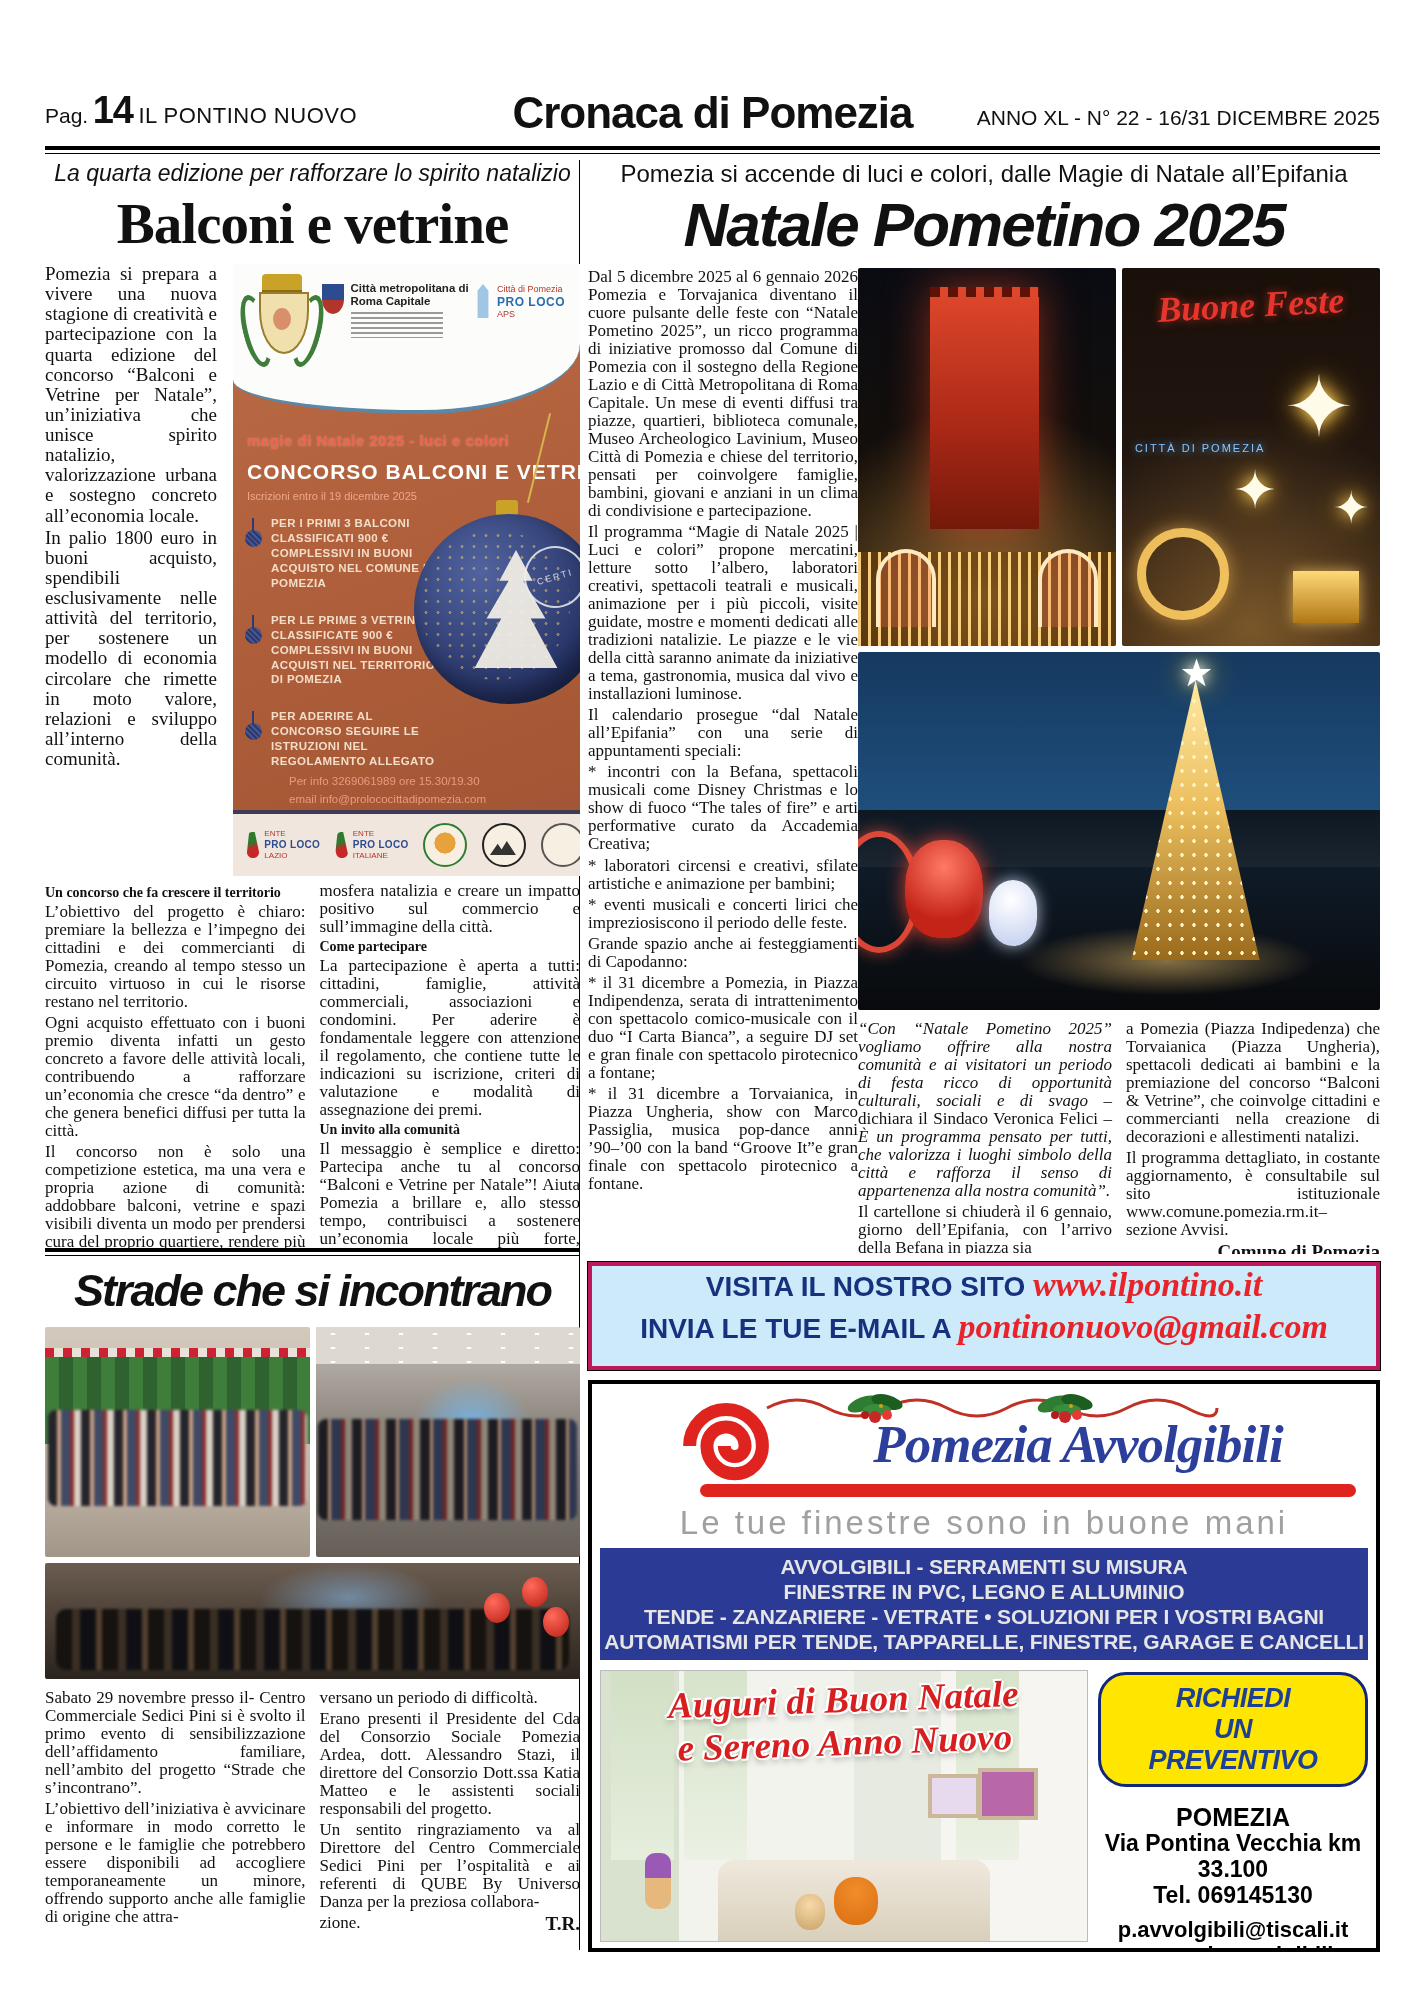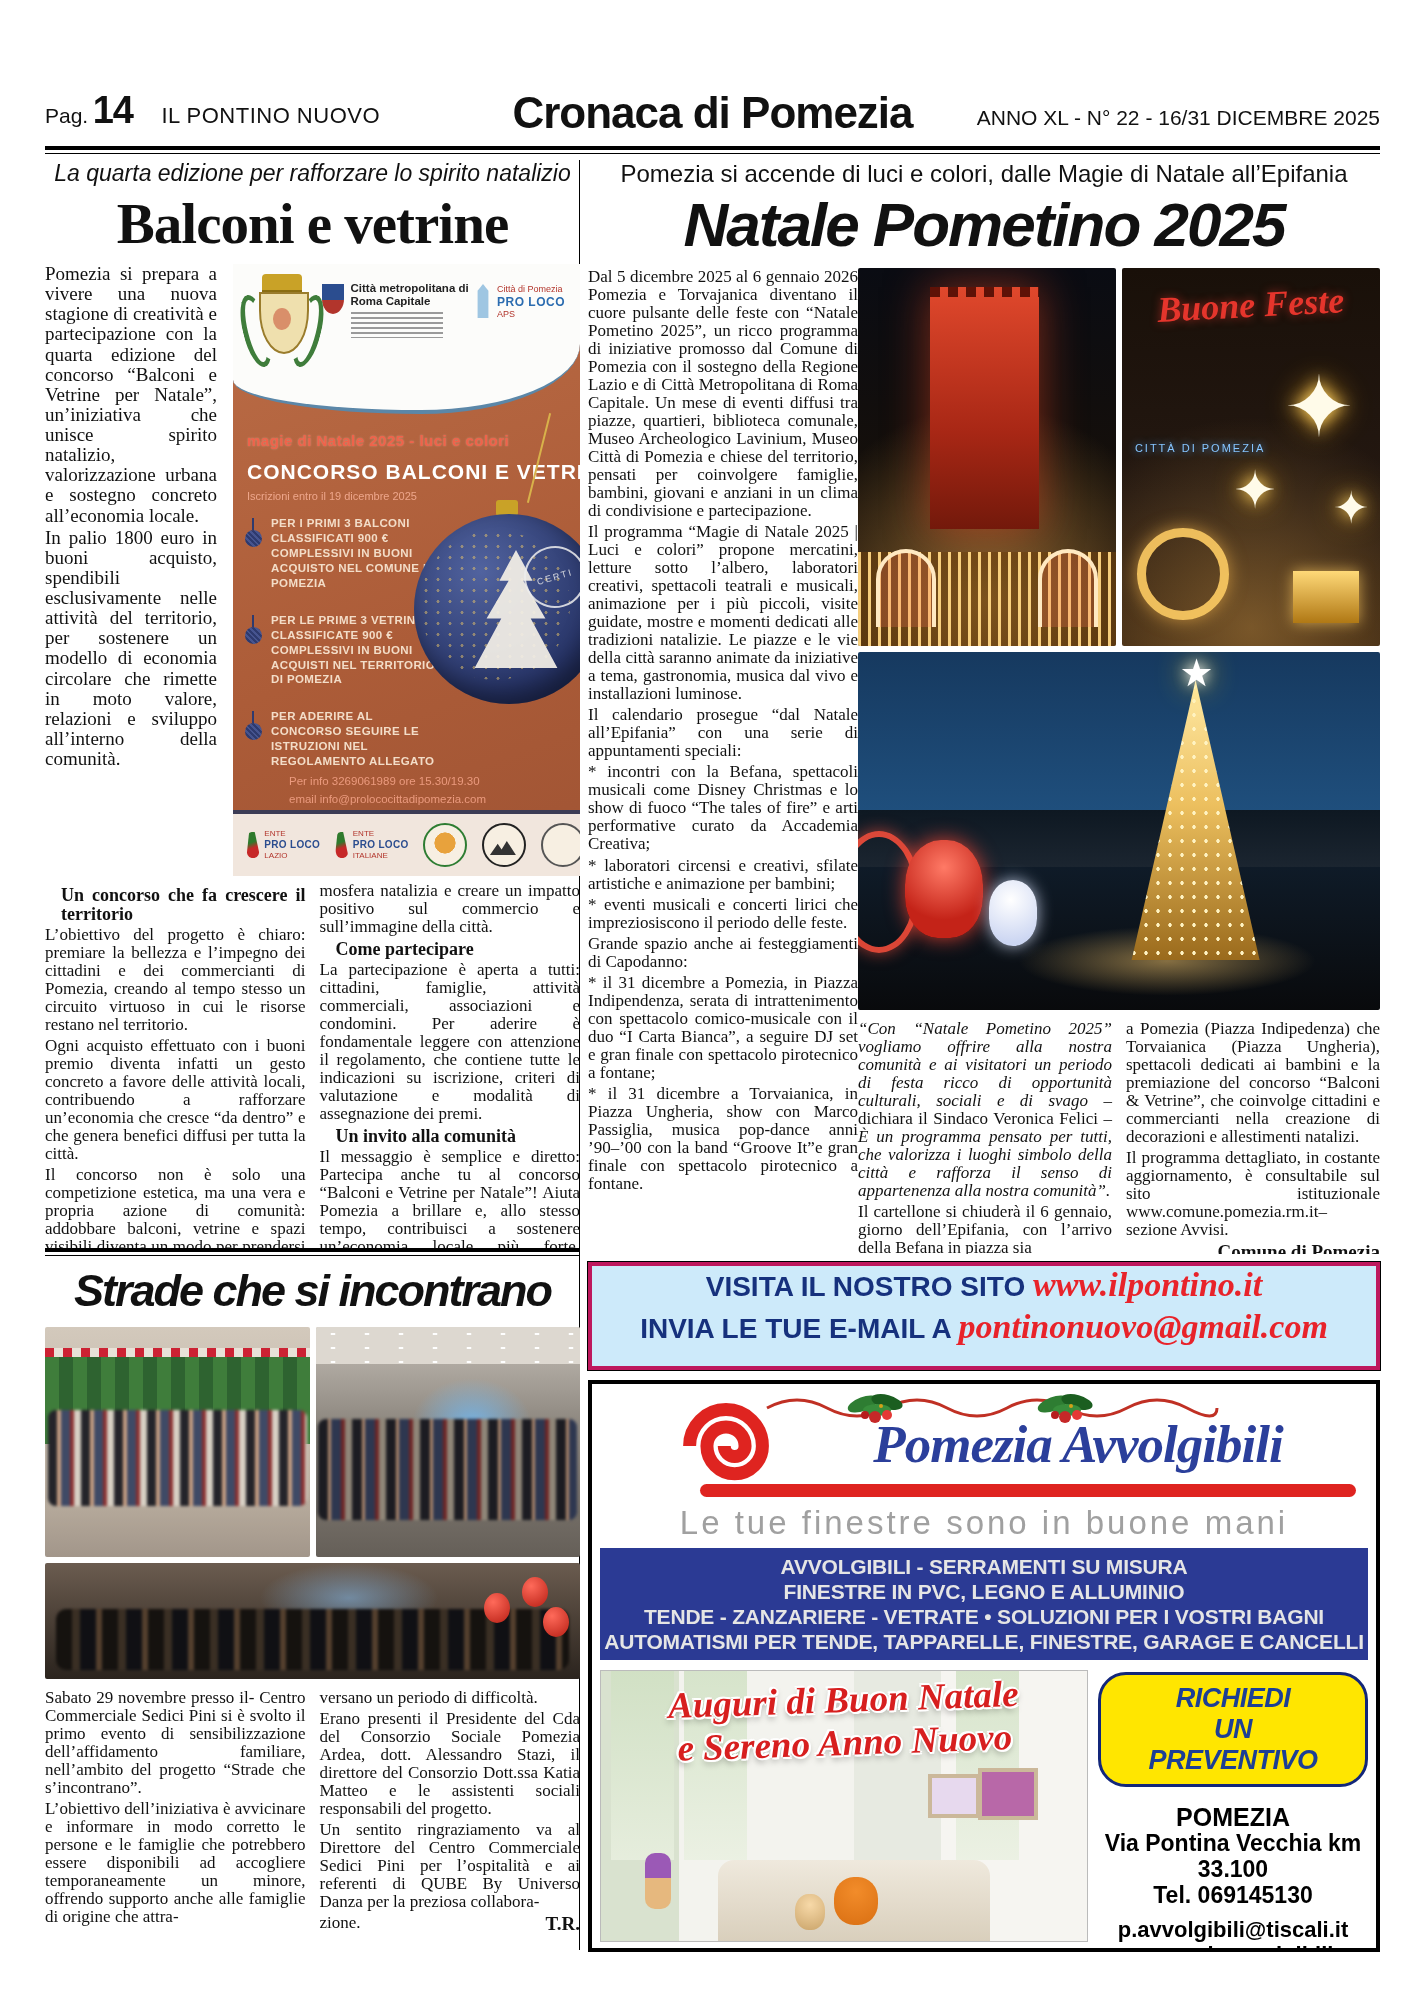--- a/index.html
+++ b/index.html
@@ -1,30 +1,30 @@
 <!DOCTYPE html>
 <html lang="it"><head>
 <meta charset="utf-8">
 <style>
   html,body{margin:0;padding:0;background:#e8e8e8}
   .page{position:relative;width:1420px;height:2000px;margin:0 auto;background:#fff;
         font-family:"Liberation Serif",serif;color:#111;overflow:hidden}
   .jp{text-align:justify;margin:0 0 2px 0}
   .body{font-size:17px;line-height:1.06;text-align:justify;hyphens:auto}
   .body p{margin:0 0 3px 0}
-  .subhead{font-weight:bold;font-size:18px;margin:4px 0 2px 16px}
+  .subhead{font-weight:bold;font-size:14px;margin:4px 0 2px 0}
   .byline{text-align:right;font-weight:bold;font-size:19px;margin-top:2px}
   .q{font-style:italic}
 
   
   .hdr{position:absolute;left:45px;top:70px;width:1335px;height:74px}
   .hdr-left{position:absolute;left:0;bottom:12px;font-family:"Liberation Sans",sans-serif}
   .pag{font-size:21px}
   .pagnum{font-size:38px;font-weight:bold;letter-spacing:-1px}
-  .masthead{font-size:22px;letter-spacing:.5px;margin-left:24px}
+  .masthead{font-size:22px;letter-spacing:.5px;margin-left:1px}
   .hdr-center{position:absolute;left:200px;right:200px;bottom:6px;text-align:center;
               font-family:"Liberation Sans",sans-serif;font-weight:bold;font-size:44px;letter-spacing:-1px}
   .hdr-right{position:absolute;right:0;bottom:14px;font-family:"Liberation Sans",sans-serif;font-size:21px}
   .dbl-rule{border-top:4px solid #000;border-bottom:1px solid #000;height:3px}
   .hdr-rule{position:absolute;left:45px;top:146px;width:1335px}
   .v-rule{position:absolute;left:579px;top:160px;width:1px;height:1790px;background:#000}
 
   
   .a1{position:absolute;left:45px;top:160px;width:535px;height:1090px;overflow:hidden}
   .kicker1{font-family:"Liberation Sans",sans-serif;font-style:italic;font-size:23px;text-align:center}

